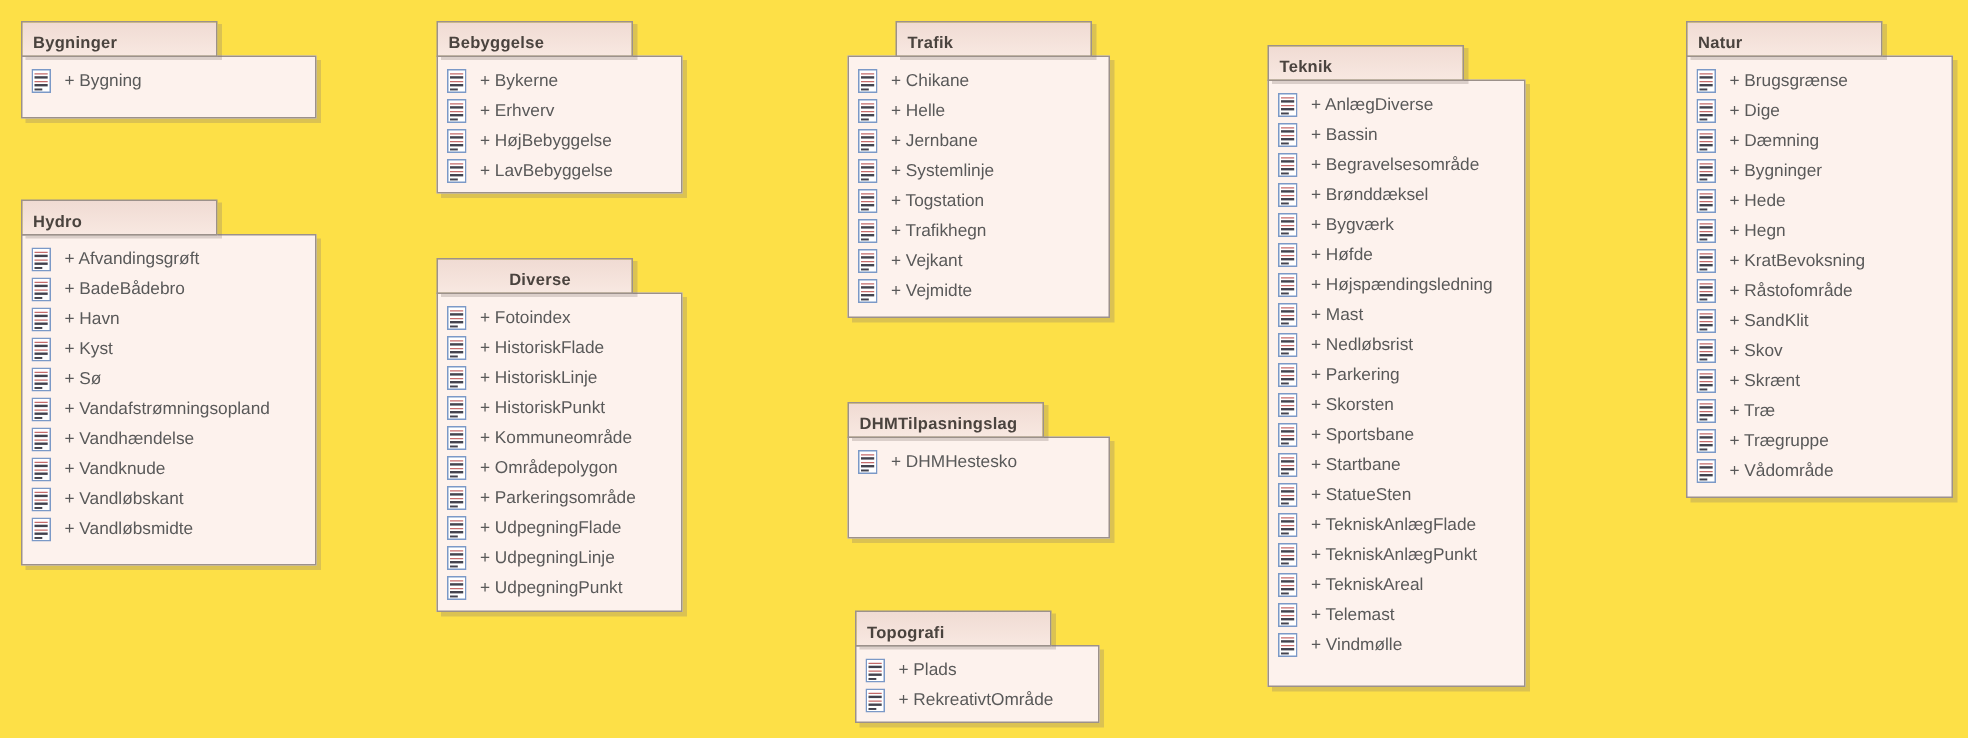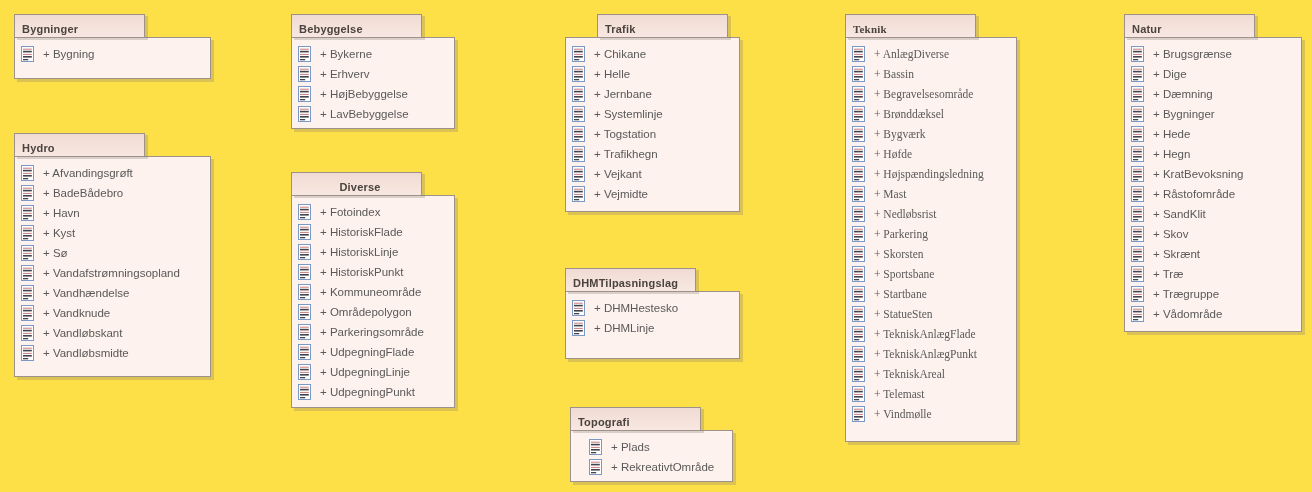--- a/index.html
+++ b/index.html
@@ -500,39 +500,28 @@
       <rect x="0.5" y="0.5" width="12" height="15" fill="#ffffff" class="ic-border" stroke-width="1"></rect>
       <line x1="2" y1="3.2" x2="10.8" y2="3.2" class="ic-red" stroke-width="0.9"></line>
       <rect x="2" y="4.8" width="8.8" height="1.6" class="ic-dark"></rect>
       <line x1="2" y1="8.4" x2="10.8" y2="8.4" class="ic-red" stroke-width="0.9"></line>
       <rect x="2" y="10" width="8.8" height="1.6" class="ic-dark"></rect>
       <rect x="2" y="13" width="5.2" height="1.3" class="ic-dark"></rect>
     </svg>
     <span class="item-label">+ DHMHestesko</span>
   </div>
 
-  <div class="pkg-item">
-    <svg class="item-icon" viewBox="0 0 13 16" xmlns="http://www.w3.org/2000/svg">
-      <rect x="0.5" y="0.5" width="12" height="15" fill="#ffffff" class="ic-border" stroke-width="1"></rect>
-      <line x1="2" y1="3.2" x2="10.8" y2="3.2" class="ic-red" stroke-width="0.9"></line>
-      <rect x="2" y="4.8" width="8.8" height="1.6" class="ic-dark"></rect>
-      <line x1="2" y1="8.4" x2="10.8" y2="8.4" class="ic-red" stroke-width="0.9"></line>
-      <rect x="2" y="10" width="8.8" height="1.6" class="ic-dark"></rect>
-      <rect x="2" y="13" width="5.2" height="1.3" class="ic-dark"></rect>
-    </svg>
-    <span class="item-label">+ DHMLinje</span>
-  </div>
 </div>
   </div>
 
   <div class="pkg" style="left: 570px; top: 407px;">
     <div class="pkg-tab" style="width: 131px;">
       <span class="pkg-title">Topografi</span>
     </div>
-    <div class="pkg-body" style="width: 163px; height: 52px; padding-left: 12px;">
+    <div class="pkg-body" style="width: 163px; height: 52px;">
   <div class="pkg-item">
     <svg class="item-icon" viewBox="0 0 13 16" xmlns="http://www.w3.org/2000/svg">
       <rect x="0.5" y="0.5" width="12" height="15" fill="#ffffff" class="ic-border" stroke-width="1"></rect>
       <line x1="2" y1="3.2" x2="10.8" y2="3.2" class="ic-red" stroke-width="0.9"></line>
       <rect x="2" y="4.8" width="8.8" height="1.6" class="ic-dark"></rect>
       <line x1="2" y1="8.4" x2="10.8" y2="8.4" class="ic-red" stroke-width="0.9"></line>
       <rect x="2" y="10" width="8.8" height="1.6" class="ic-dark"></rect>
       <rect x="2" y="13" width="5.2" height="1.3" class="ic-dark"></rect>
     </svg>
     <span class="item-label">+ Plads</span>
@@ -545,21 +534,21 @@
       <rect x="2" y="4.8" width="8.8" height="1.6" class="ic-dark"></rect>
       <line x1="2" y1="8.4" x2="10.8" y2="8.4" class="ic-red" stroke-width="0.9"></line>
       <rect x="2" y="10" width="8.8" height="1.6" class="ic-dark"></rect>
       <rect x="2" y="13" width="5.2" height="1.3" class="ic-dark"></rect>
     </svg>
     <span class="item-label">+ RekreativtOmråde</span>
   </div>
 </div>
   </div>
 
-  <div class="pkg" style="left: 845px; top: 14px; font-family: Liberation Serif, serif;">
+  <div class="pkg" style="left: 845px; top: 30px;">
     <div class="pkg-tab" style="width: 131px;">
       <span class="pkg-title">Teknik</span>
     </div>
     <div class="pkg-body" style="width: 172px; height: 405px;">
   <div class="pkg-item">
     <svg class="item-icon" viewBox="0 0 13 16" xmlns="http://www.w3.org/2000/svg">
       <rect x="0.5" y="0.5" width="12" height="15" fill="#ffffff" class="ic-border" stroke-width="1"></rect>
       <line x1="2" y1="3.2" x2="10.8" y2="3.2" class="ic-red" stroke-width="0.9"></line>
       <rect x="2" y="4.8" width="8.8" height="1.6" class="ic-dark"></rect>
       <line x1="2" y1="8.4" x2="10.8" y2="8.4" class="ic-red" stroke-width="0.9"></line>

